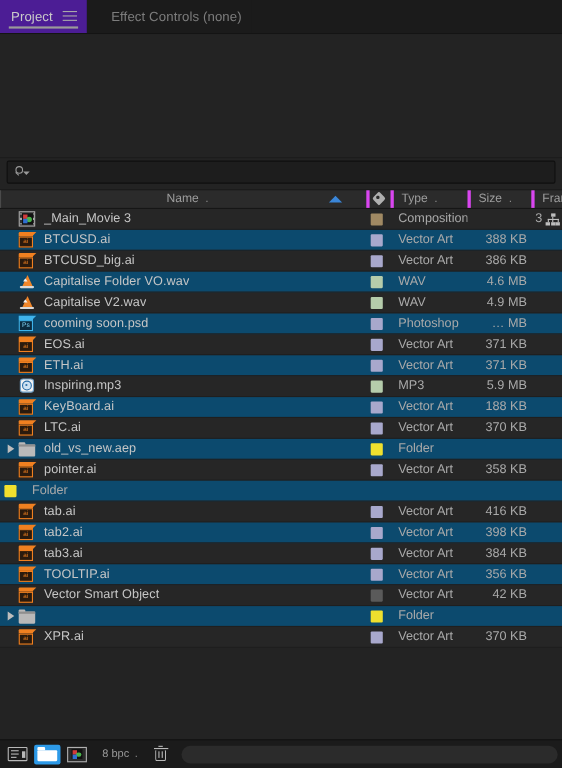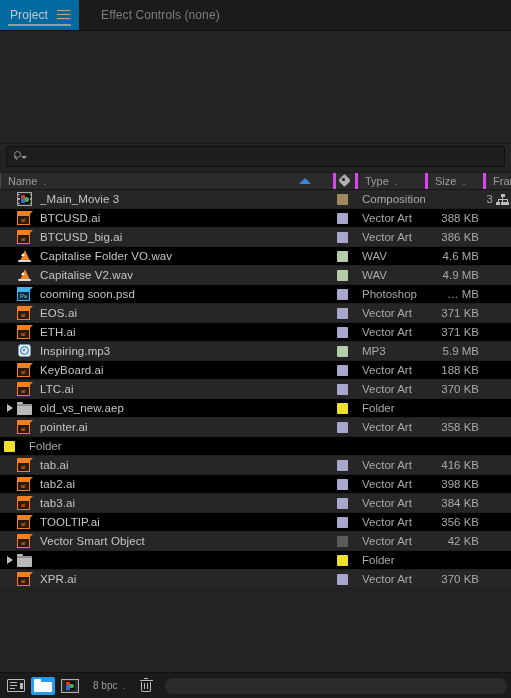--- a/index.html
+++ b/index.html
@@ -40,21 +40,21 @@
     align-items: center;
     padding: 0 9px 0 10px;
     font-size: 12px;
     color: #8e8e8e;
     position: relative;
     cursor: default;
     letter-spacing: .1px;
   }
   .tab.active {
     color: #c9c9c9;
-    background: #0369a1;
+    background: #4c1d95;
     text-align: center;
   }
   .tab.active .tab-underline {
     position: absolute;
     left: 8px;
     right: 8px;
     bottom: 4px;
     height: 2px;
     background: #9a9a9a;
   }
@@ -173,21 +173,21 @@
     cursor: default;
     overflow: hidden;
     white-space: nowrap;
   }
   .ch.first { border-left: 1px solid #4a4a4a; }
   .ch-dot {
     color: #8a8a8a;
     margin-left: 6px;
     font-size: 11px;
   }
-  .ch-name { width: 333px; flex: 0 0 333px; }
+  .ch-name { width: 333px; flex: 0 0 333px; justify-content: center; }
   .ch-label { width: 22px; flex: 0 0 22px; padding-left: 4px; }
   .ch-type { width: 70px; flex: 0 0 70px; }
   .ch-size { width: 58px; flex: 0 0 58px; }
   .ch-frame { flex: 1 1 auto; }
 
   .sort-arrow {
     position: absolute;
     right: 22px;
     top: 50%;
     transform: translateY(-50%);
@@ -228,21 +228,21 @@
     height: 19px;
     display: flex;
     align-items: center;
     font-size: 11.5px;
     color: #c6c6c6;
     border-bottom: 1px solid #1f1f1f;
     box-sizing: border-box;
     cursor: default;
   }
   .row.odd  { background: #262626; }
-  .row.even { background: #000000; }
+  .row.even { background: #0c4a6e; }
 
   .cell-name {
     width: 333px;
     flex: 0 0 333px;
     display: flex;
     align-items: center;
     overflow: hidden;
     white-space: nowrap;
     padding-left: 4px;
     box-sizing: border-box;

